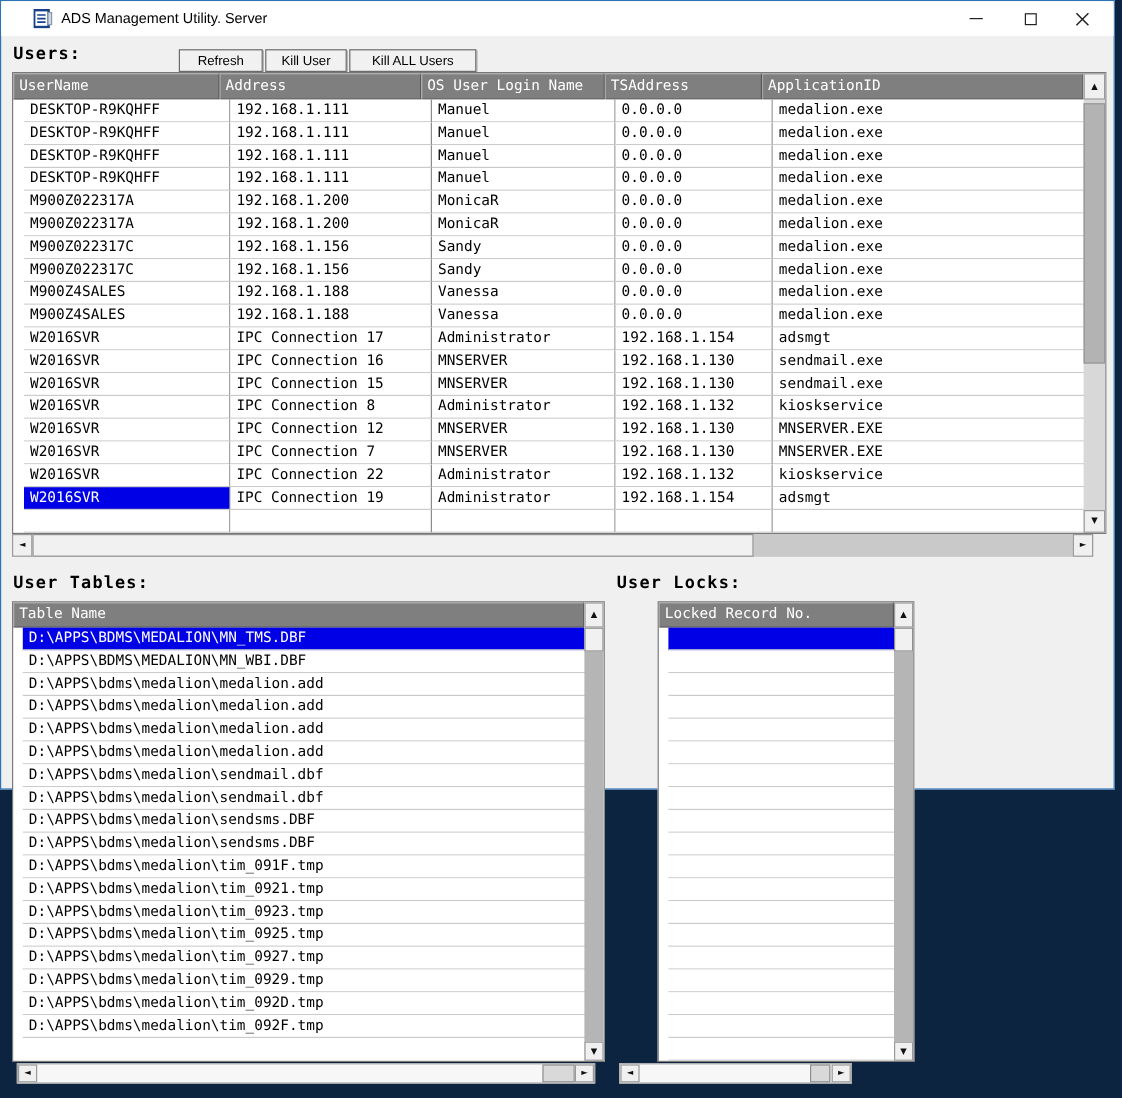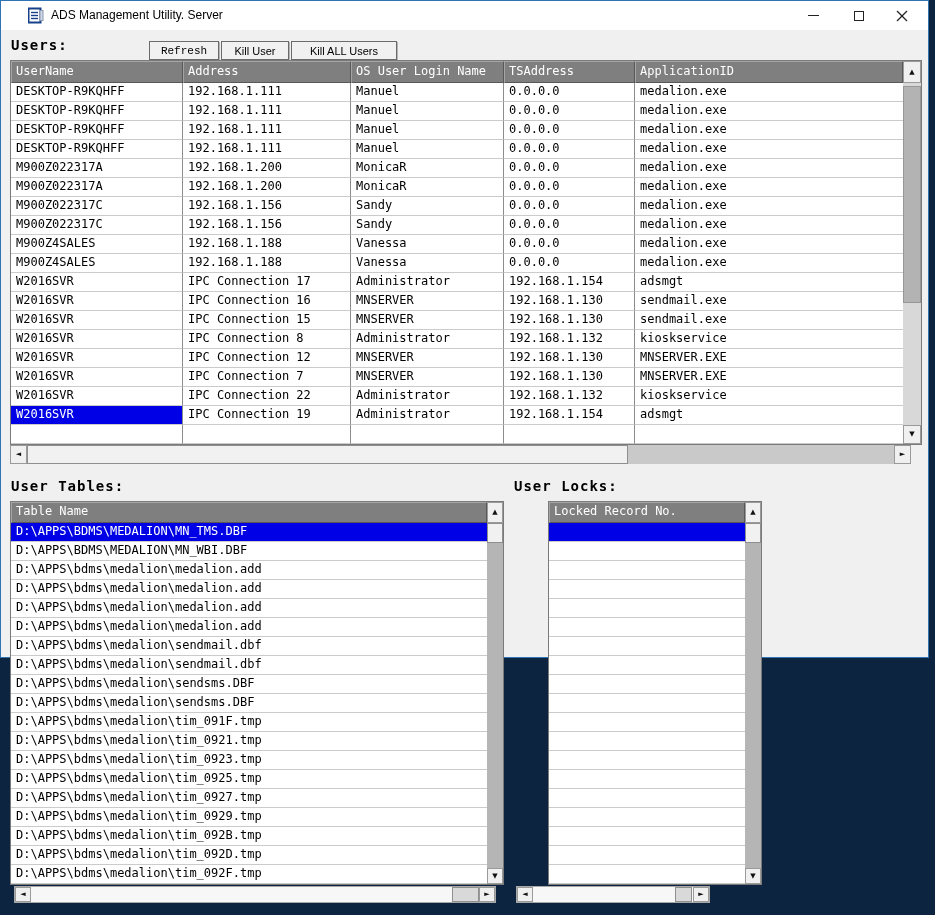--- a/index.html
+++ b/index.html
@@ -43,33 +43,33 @@
   #locks-label  { left:513px; top:477px; }
 
   
   .toolbtn {
     position:absolute; top:40px; height:19px;
     background:#f1f1f1; border:1px solid #6b6b6b;
     box-shadow:1px 1px 0 #b5b5b5;
     font-family:"Liberation Sans", sans-serif; font-size:11px; color:#000;
     text-align:center; padding:0; line-height:16px;
   }
-  #btn-refresh  { left:148px; width:70px;font-family:Liberation Mono, monospace; }
+  #btn-refresh  { left:148px; width:70px; }
   #btn-killuser { left:220px; width:68px; }
   #btn-killall  { left:290px; width:106px; }
 
   
   .grid { position:absolute; background:#fff; border:1px solid #7a7a7a; }
   .hrow { display:flex;border-radius:10px; }
   .hcell {
     background:#7f7f7f; color:#fff; font-size:12px; white-space:nowrap; overflow:hidden;
     padding:3px 0 0 5px; height:22px;
     box-shadow:inset 1px 1px 0 rgba(255,255,255,.3), inset -1px -1px 0 rgba(0,0,0,.3);
   }
-  .grow { display:flex; }
+  .grow { display:flex;justify-content:center; }
   .cell {
     height:19px; font-size:12px; color:#000; white-space:nowrap; overflow:hidden;
     padding:1px 0 0 5px; background:#fff;
     border-bottom:1px solid #cbcbcb; border-right:1px solid #8c8c8c;
   }
   .c0{width:172px} .c1{width:168px} .c2{width:153px} .c3{width:131px} .c4{width:268px;border-right:none}
   .cfull{width:476px;border-right:none}
   .lfull{width:196px;border-right:none}
   .cell.sel, .grow.sel .cell { background:#0000e6; color:#fff; }
 
@@ -367,23 +367,20 @@
         <div class="grow">
           <div class="cell cfull">D:\APPS\bdms\medalion\tim_0925.tmp</div>
         </div>
         <div class="grow">
           <div class="cell cfull">D:\APPS\bdms\medalion\tim_0927.tmp</div>
         </div>
         <div class="grow">
           <div class="cell cfull">D:\APPS\bdms\medalion\tim_0929.tmp</div>
         </div>
         <div class="grow">
-          <div class="cell cfull">D:\APPS\bdms\medalion\tim_092B.tmp</div>
-        </div>
-        <div class="grow">
           <div class="cell cfull">D:\APPS\bdms\medalion\tim_092D.tmp</div>
         </div>
         <div class="grow">
           <div class="cell cfull">D:\APPS\bdms\medalion\tim_092F.tmp</div>
         </div>
       </div>
     <div class="vscroll">
       <div class="sb-btn sb-up">
           <span class="arr arr-up"></span>
         </div>

